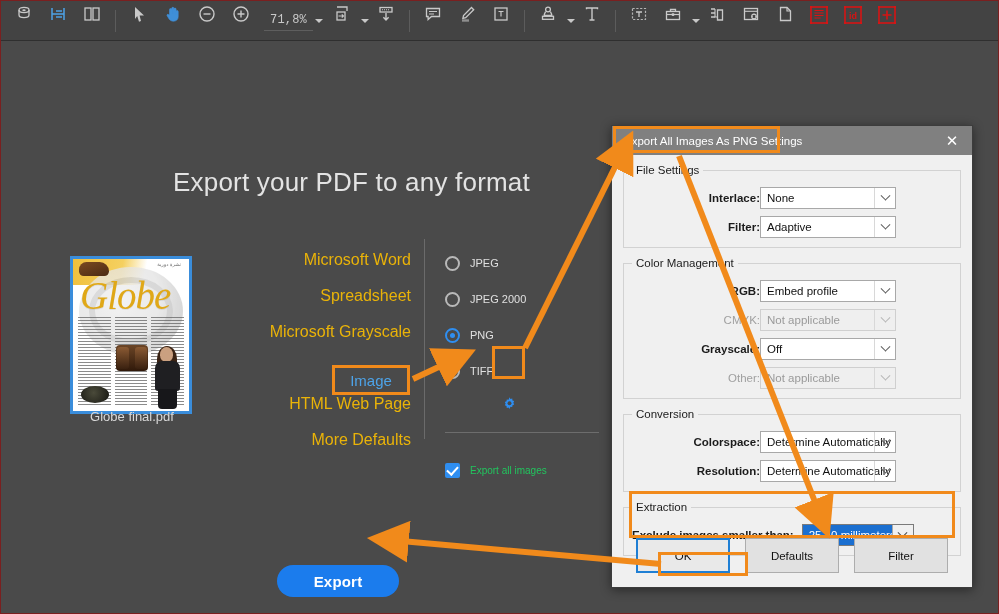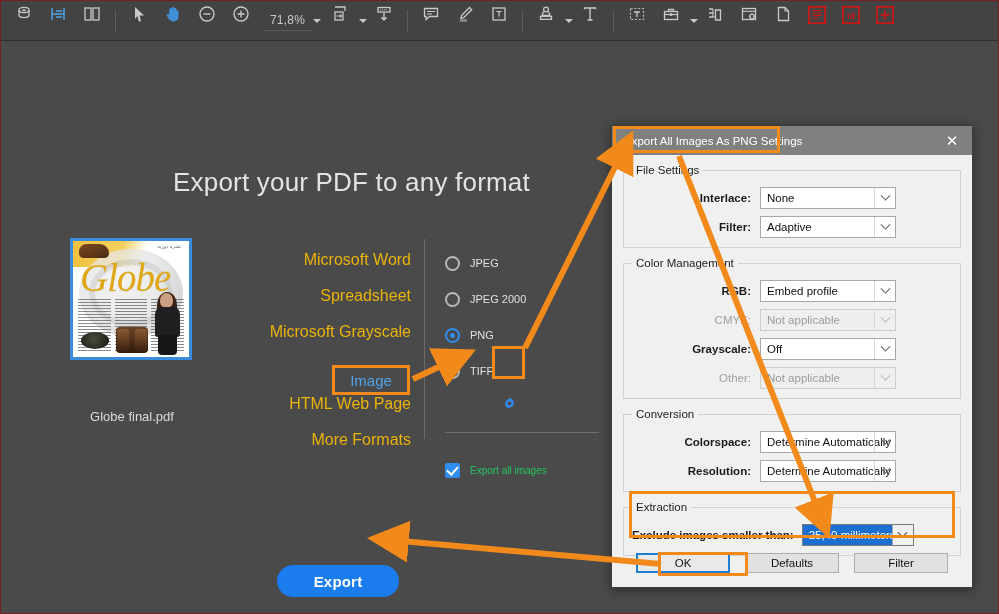--- a/index.html
+++ b/index.html
@@ -35,20 +35,21 @@
     width:1px; height:22px; background:#5c5c5c;
     margin:0 6px; flex:0 0 auto;
   }
   .caret{
     width:0;height:0;border-left:4px solid transparent;border-right:4px solid transparent;
     border-top:4px solid #c8c8c8; margin-left:2px; flex:0 0 auto;
   }
   .zoomfield{
     display:flex;align-items:center;
     margin:0 2px 0 6px;
+    font-family:Liberation Mono, monospace;
   }
   .zoomval{
     color:#c9c9c9; font-size:12px; letter-spacing:.2px;
     border-bottom:1px solid #5e5e5e;
     padding:2px 6px 3px 6px; min-width:46px; text-align:center;
   }
   .tbtn.red svg{ filter:none; }
 
   
   .canvas{
@@ -57,22 +58,22 @@
   }
   .page-title{
     position:absolute; left:172px; top:125px;
     font-size:26px; color:#e3e3e3; font-weight:400;
     letter-spacing:.2px; white-space:nowrap;
   }
 
   
   .thumb-wrap{ position:absolute; left:69px; top:196px; }
   .thumb{
-    width:122px;height:122px; background:#fff;
-    border:3px solid #3a8ddb; position:relative; overflow:hidden;
+    width:122px;height:158px; background:#fff;
+    border:3px solid #3a8ddb; position:relative; overflow:hidden;margin-top:18px;
   }
   .thumb-inner{ position:absolute; inset:0; background:#ffffff; }
   .thumb-banner{
     position:absolute;left:0;top:0;width:100%;height:26px;
     background:linear-gradient(100deg,#f0c03c 0%,#f5d060 42%,#ffffff 62%,#ffffff 100%);
   }
   .thumb-globe{
     position:absolute; left:6px; top:8px; width:104px;height:88px;
     border-radius:50%;
     background:radial-gradient(circle at 38% 35%, #efefef 0%, #e3e3e3 48%, #cfcfcf 70%, #bdbdbd 100%);
@@ -245,21 +246,21 @@
   .dlg-body{ padding:9px 11px 0 11px; }
   fieldset{
     border:1px solid #d2d2d2; border-radius:0;
     margin:0 0 9px 0; padding:4px 8px 9px 8px;
   }
   legend{ font-size:11.5px; color:#1b1b1b; padding:0 4px; }
   .frow{
     display:flex; align-items:center; margin-top:7px;
   }
   .flabel{
-    width:128px; text-align:right; padding-right:9px;
+    width:128px; text-align:right; 
     font-size:11.5px; color:#1b1b1b; font-weight:bold;
   }
   .flabel.dim{ color:#a0a0a0; font-weight:normal; }
   .sel{
     position:relative; height:22px; background:#fff;
     border:1px solid #a8a8a8; display:flex; align-items:center;
     padding:0 26px 0 6px; font-size:11.5px; color:#111;
     white-space:nowrap;
   }
   .sel.w135{ width:136px; }
@@ -284,21 +285,21 @@
 
   .extraction-row{ display:flex; align-items:center; margin-top:7px; }
   .extraction-label{
     font-size:11.5px; color:#1b1b1b; font-weight:bold; padding-right:8px;
   }
   .dlg-buttons{
     position:absolute; left:0; right:0; bottom:14px;
     display:flex; justify-content:center; gap:15px;
   }
   .dbtn{
-    width:94px;height:20px; background:#e1e1e1; border:1px solid #adadad;
+    width:94px;height:35px; background:#e1e1e1; border:1px solid #adadad;
     display:flex;align-items:center;justify-content:center;
     font-size:11.5px; color:#111;
   }
   .dbtn.primary{ border:2px solid #1f7fd4; background:#e9e9e9; }
 
   
   .hl-title{
     position:absolute; left:612px; top:125px;
     width:167px; height:27px; border:3px solid #f18a1b;
   }
@@ -544,21 +545,21 @@
       </div>
     </div>
     <div class="thumb-label">Globe final.pdf</div>
 
     <div class="fmt-list">
       <div class="fmt-item">Microsoft Word</div>
       <div class="fmt-item">Spreadsheet</div>
       <div class="fmt-item">Microsoft Grayscale</div>
       <div class="fmt-item" style="visibility:hidden">Image</div>
       <div class="fmt-item">HTML Web Page</div>
-      <div class="fmt-item">More Formats</div>
+      <div class="fmt-item">More Defaults</div>
     </div>
 
     <div class="divider-v"></div>
 
     <div class="radios">
       <div class="radio-row">
         <span class="radio"></span>
         <span class="radio-lbl">JPEG</span>
       </div>
       <div class="radio-row">

